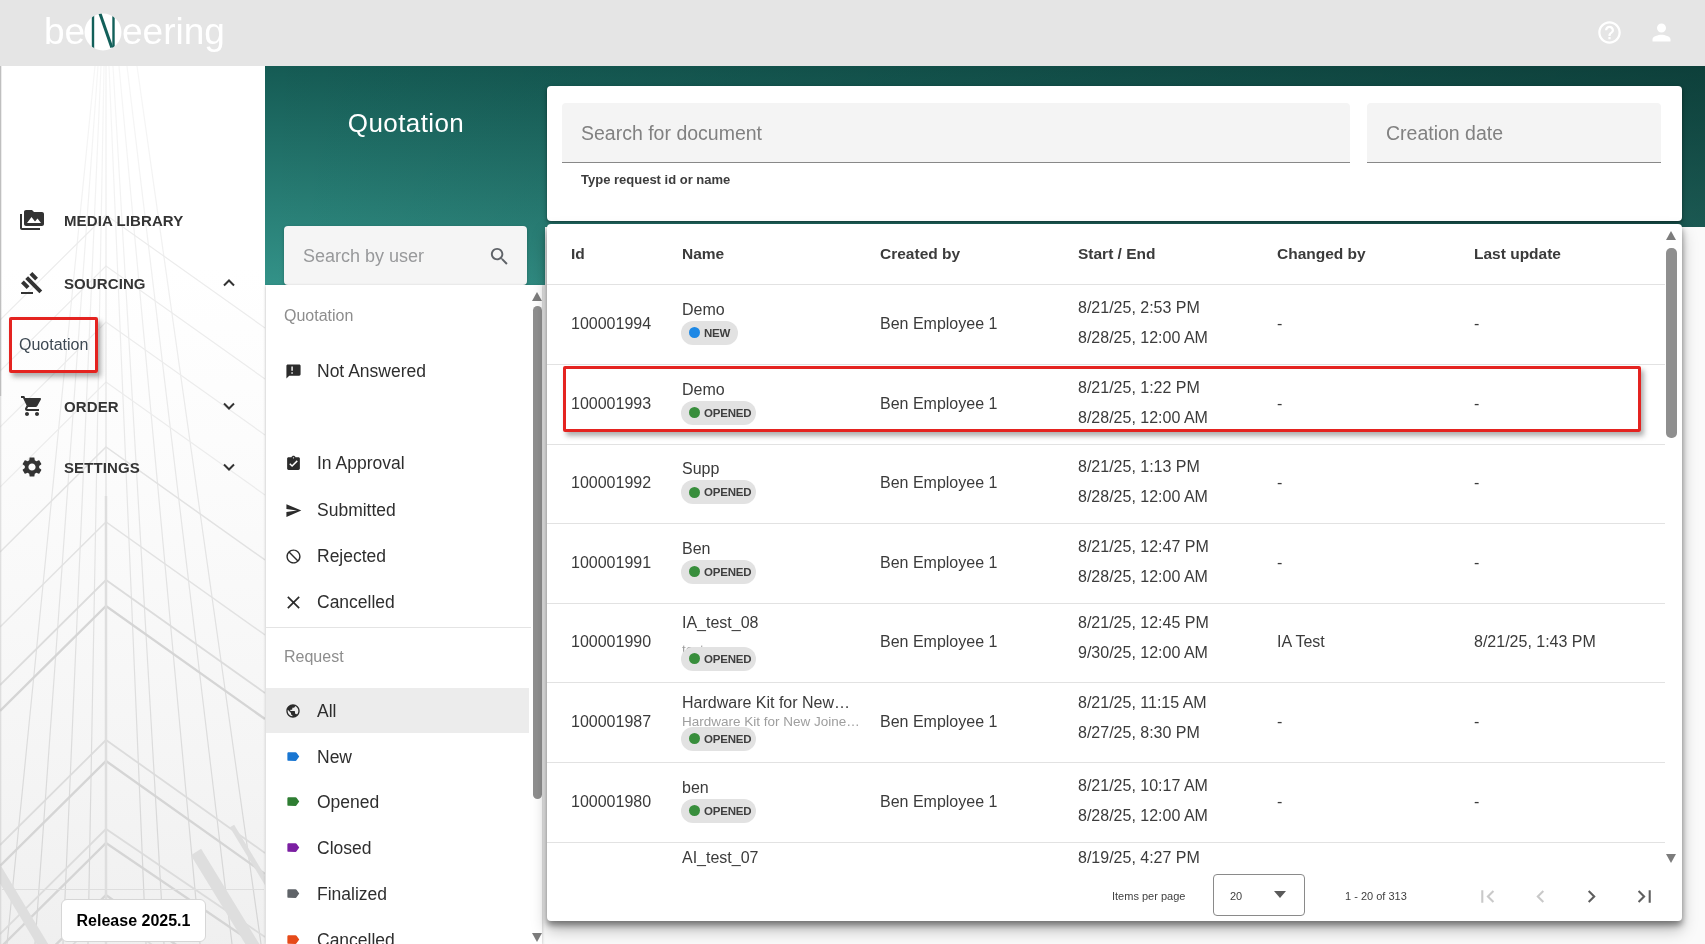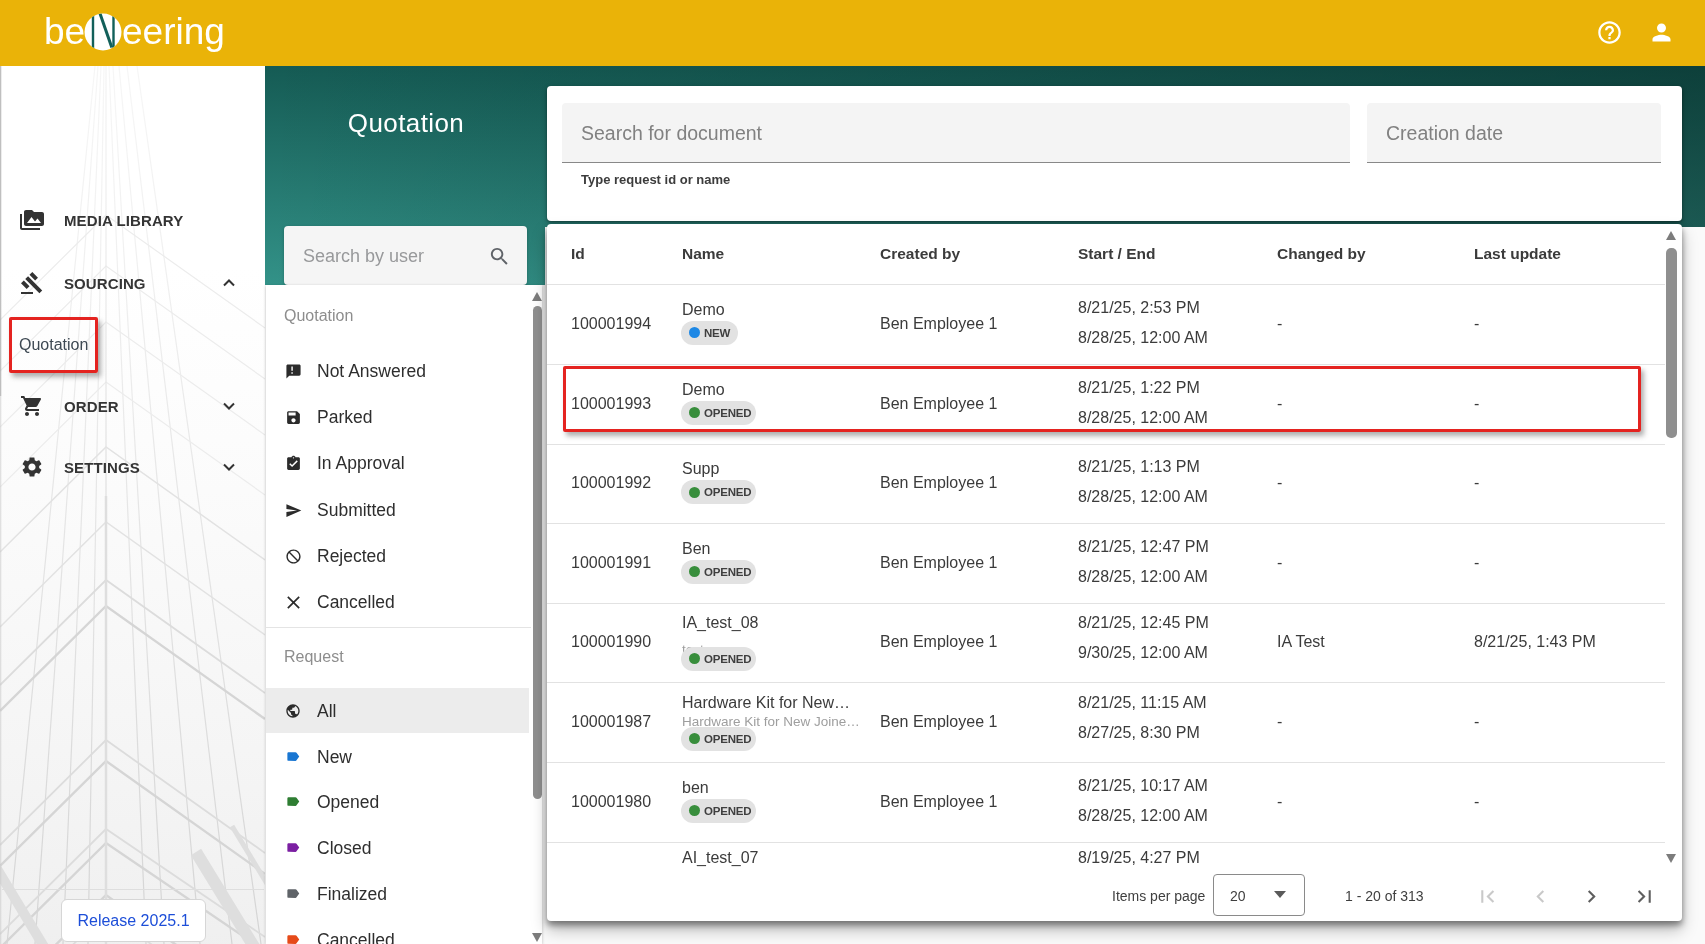--- a/index.html
+++ b/index.html
@@ -1,28 +1,28 @@
 <!DOCTYPE html>
 <html><head>
 <meta charset="utf-8">
 <style>
 *{margin:0;padding:0;box-sizing:border-box}
 html,body{width:1705px;height:944px;overflow:hidden}
 body{position:relative;font-family:"Liberation Sans",sans-serif;background:#fff}
 .abs{position:absolute}
 
-#hdr{position:absolute;left:0;top:0;width:1705px;height:66px;background:#eab308}
+#hdr{position:absolute;left:0;top:0;width:1705px;height:66px;background:#e5e5e5}
 
 #side{position:absolute;left:0;top:66px;width:265px;height:878px;background:#fff;overflow:hidden}
 .mitem{position:absolute;left:0;width:265px;height:40px}
 .mitem svg{position:absolute;left:20px;top:50%;margin-top:-12px}
 .mitem .t{position:absolute;left:64px;top:50%;transform:translateY(-50%);font-size:15px;font-weight:700;color:#343434;letter-spacing:.1px}
 .mitem .chev{position:absolute;left:222px;top:50%;margin-top:-7px}
 #subq{position:absolute;left:19px;top:270px;font-size:16px;color:#3d4852}
-#relbtn{position:absolute;left:61px;top:833px;width:145px;height:43px;border:1px solid #d6d6d6;border-radius:6px;background:#fff;text-align:center;line-height:41px;font-size:16px;font-weight:400;color:#1d4ed8}
+#relbtn{position:absolute;left:61px;top:833px;width:145px;height:43px;border:1px solid #d6d6d6;border-radius:6px;background:#fff;text-align:center;line-height:41px;font-size:16px;font-weight:700;color:#000000}
 #sidediv{position:absolute;left:2px;top:823px;width:262px;height:1px;background:#dedede}
 .redbox{position:absolute;border:3px solid #e42320;border-radius:2px;box-shadow:3px 4px 5px rgba(80,80,80,.45)}
 
 #content{position:absolute;left:265px;top:66px;width:1440px;height:219px;background:linear-gradient(to right,rgba(0,18,16,0) 0%,rgba(0,18,16,.38) 100%),linear-gradient(to bottom,#155b54 0%,#339288 100%)}
 #grayR{position:absolute;left:545px;top:227px;width:1160px;height:717px;background:#fafafa}
 #grayL{position:absolute;left:265px;top:285px;width:280px;height:659px;background:#fafafa}
 #qhead{position:absolute;left:265px;top:108px;width:282px;text-align:center;color:#fff}
 #qhead .h{font-size:26px;letter-spacing:.4px}
 #qhead .s{margin-top:7px;font-size:14.2px;font-weight:700;line-height:19.5px}
 .card{position:absolute;background:#fff;border-radius:4px;box-shadow:0 2px 5px rgba(0,0,0,.35),0 1px 2px rgba(0,0,0,.2)}
@@ -54,21 +54,21 @@
 .th{position:absolute;top:30px;transform:translateY(-50%);font-size:15.5px;font-weight:700;color:#3b3b3b}
 .divl{position:absolute;left:0;width:1118px;height:1px;background:#e2e2e2}
 .cell{position:absolute;transform:translateY(-50%);font-size:16px;color:#3b3b3b;white-space:nowrap}
 .nm{font-size:16px}
 .sub{font-size:13.5px;color:#9e9e9e}
 .pill{position:absolute;height:24px;background:#e2e2e2;border-radius:12px;font-size:11.5px;font-weight:700;letter-spacing:-.2px;color:#3f3f3f}
 .pill .dot{position:absolute;left:7.5px;top:6.5px;width:11px;height:11px;border-radius:50%}
 .pill .pt{position:absolute;left:23px;top:50%;transform:translateY(-50%)}
 
 #tfoot{position:absolute;left:1px;top:644px;width:1117px;height:49px;background:#fff}
-.fo{position:absolute;transform:translateY(-50%);font-size:14px;color:#3f3f3f;white-space:nowrap}
+.fo{position:absolute;transform:translateY(-50%);font-size:11px;color:#3f3f3f;white-space:nowrap}
 #ppbox{position:absolute;left:666px;top:650px;width:92px;height:42px;border:1px solid #8a8a8a;border-radius:4px}
 </style>
 </head>
 <body>
 <div id="hdr">
   <svg class="abs" style="left:44px;top:4px" width="200" height="54" viewBox="0 0 200 54">
     <text x="0" y="40" font-family="Liberation Sans, sans-serif" font-size="37" fill="#ffffff">be</text>
     <g>
       <defs>
           <clipPath id="nc">
@@ -209,26 +209,20 @@
   </div>
 <div id="fpanel">
   <div class="fsec" style="top:22px">Quotation</div>
   <div id="fhl"></div>
   <div class="fitem" style="top:63px">
     <svg width="17" height="17" viewBox="0 0 24 24" fill="#2b2b2b">
         <path d="M20 2H4c-1.1 0-2 .9-2 2v18l4-4h14c1.1 0 2-.9 2-2V4c0-1.1-.9-2-2-2zm-9 9h-2V5h2v6zm0 4h-2v-2h2v2z"></path>
       </svg>
     <span class="t">Not Answered</span>
   </div>
-  <div class="fitem" style="top:109px">
-    <svg width="17" height="17" viewBox="0 0 24 24" fill="#2b2b2b">
-        <path d="M17 3H5c-1.11 0-2 .9-2 2v14c0 1.1.89 2 2 2h14c1.1 0 2-.9 2-2V7l-4-4zm-5 16c-1.66 0-3-1.34-3-3s1.34-3 3-3 3 1.34 3 3-1.34 3-3 3zm3-10H5V5h10v4z"></path>
-      </svg>
-    <span class="t">Parked</span>
-  </div>
   <div class="fitem" style="top:155px">
     <svg width="17" height="17" viewBox="0 0 24 24" fill="#2b2b2b">
         <path d="M19 3h-4.18C14.4 1.84 13.3 1 12 1c-1.3 0-2.4.84-2.82 2H5c-1.1 0-2 .9-2 2v14c0 1.1.9 2 2 2h14c1.1 0 2-.9 2-2V5c0-1.1-.9-2-2-2zm-7 0c.55 0 1 .45 1 1s-.45 1-1 1-1-.45-1-1 .45-1 1-1zm-2 14l-4-4 1.41-1.41L10 14.17l6.59-6.59L18 9l-8 8z"></path>
       </svg>
     <span class="t">In Approval</span>
   </div>
   <div class="fitem" style="top:202px">
     <svg width="17" height="17" viewBox="0 0 24 24" fill="#2b2b2b">
         <path d="M2.01 21L23 12 2.01 3 2 10l15 2-15 2z"></path>
       </svg>

